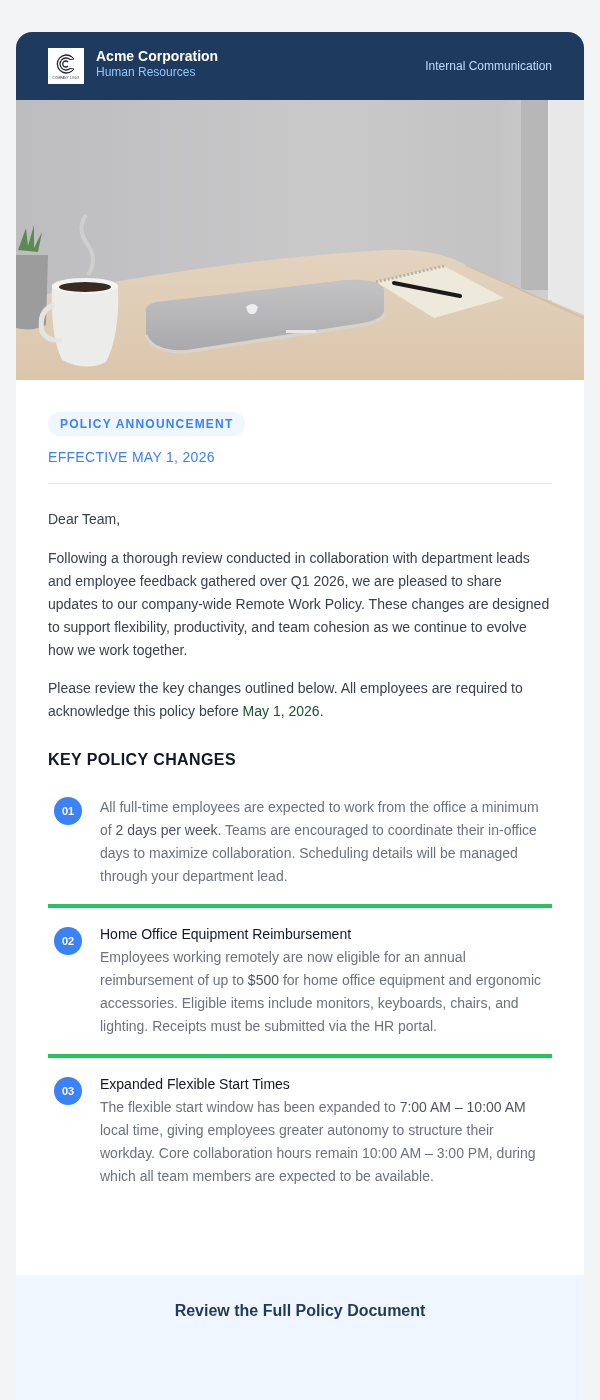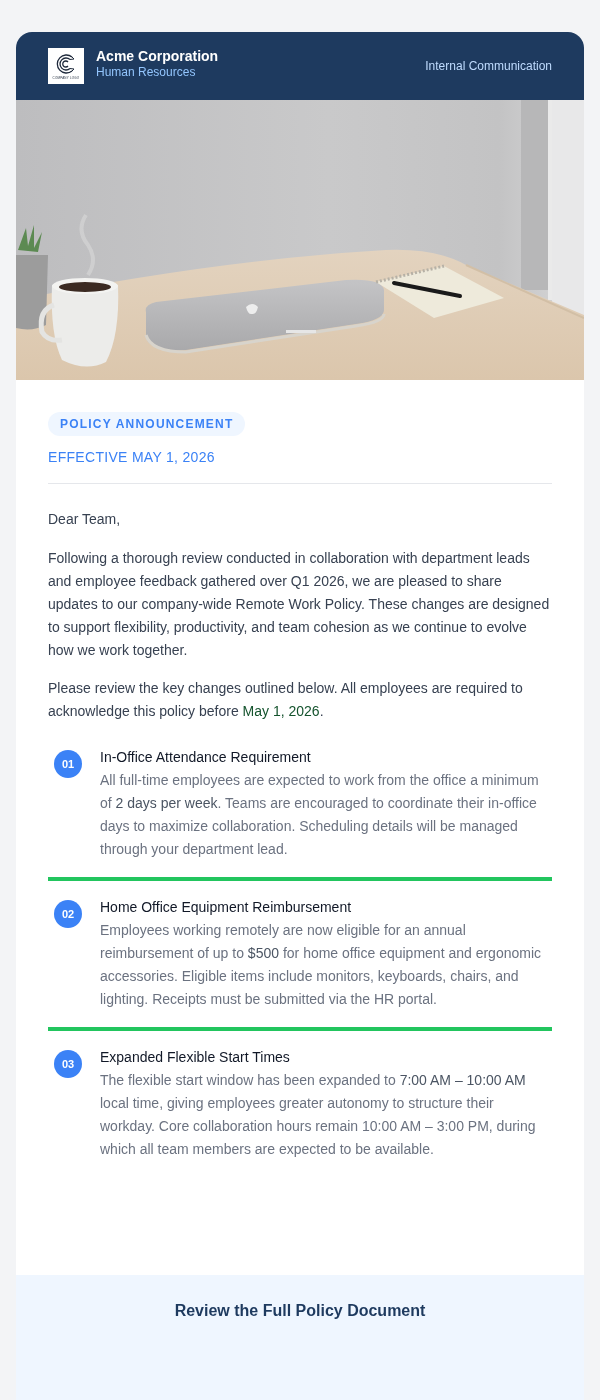--- a/index.html
+++ b/index.html
@@ -110,26 +110,26 @@
 
   <div class="content">
     <span class="badge">POLICY ANNOUNCEMENT</span>
     <div class="effective">EFFECTIVE MAY 1, 2026</div>
     <div class="rule"></div>
 
     <p class="p greet">Dear Team,</p>
     <p class="p p1">Following a thorough review conducted in collaboration with department leads and employee feedback gathered over Q1 2026, we are pleased to share updates to our company-wide Remote Work Policy. These changes are designed to support flexibility, productivity, and team cohesion as we continue to evolve how we work together.</p>
     <p class="p p2"><span>Please review the key changes outlined below. All employees are required to acknowledge this policy before </span><strong>May 1, 2026</strong><span>.</span></p>
 
+    <h2 class="section-h">KEY POLICY CHANGES</h2>
 
     <div class="items">
       <div class="item">
         <div class="num">01</div>
         <div class="item-body">
-          <div class="item-title">In-Office Attendance Requirement</div>
           <div class="item-desc"><span>All full-time employees are expected to work from the office a minimum of </span><strong>2 days per week</strong><span>. Teams are encouraged to coordinate their in-office days to maximize collaboration. Scheduling details will be managed through your department lead.</span></div>
         </div>
       </div>
       <div class="item">
         <div class="num">02</div>
         <div class="item-body">
           <div class="item-title">Home Office Equipment Reimbursement</div>
           <div class="item-desc"><span>Employees working remotely are now eligible for an annual reimbursement of up to </span><strong>$500</strong><span> for home office equipment and ergonomic accessories. Eligible items include monitors, keyboards, chairs, and lighting. Receipts must be submitted via the HR portal.</span></div>
         </div>
       </div>

